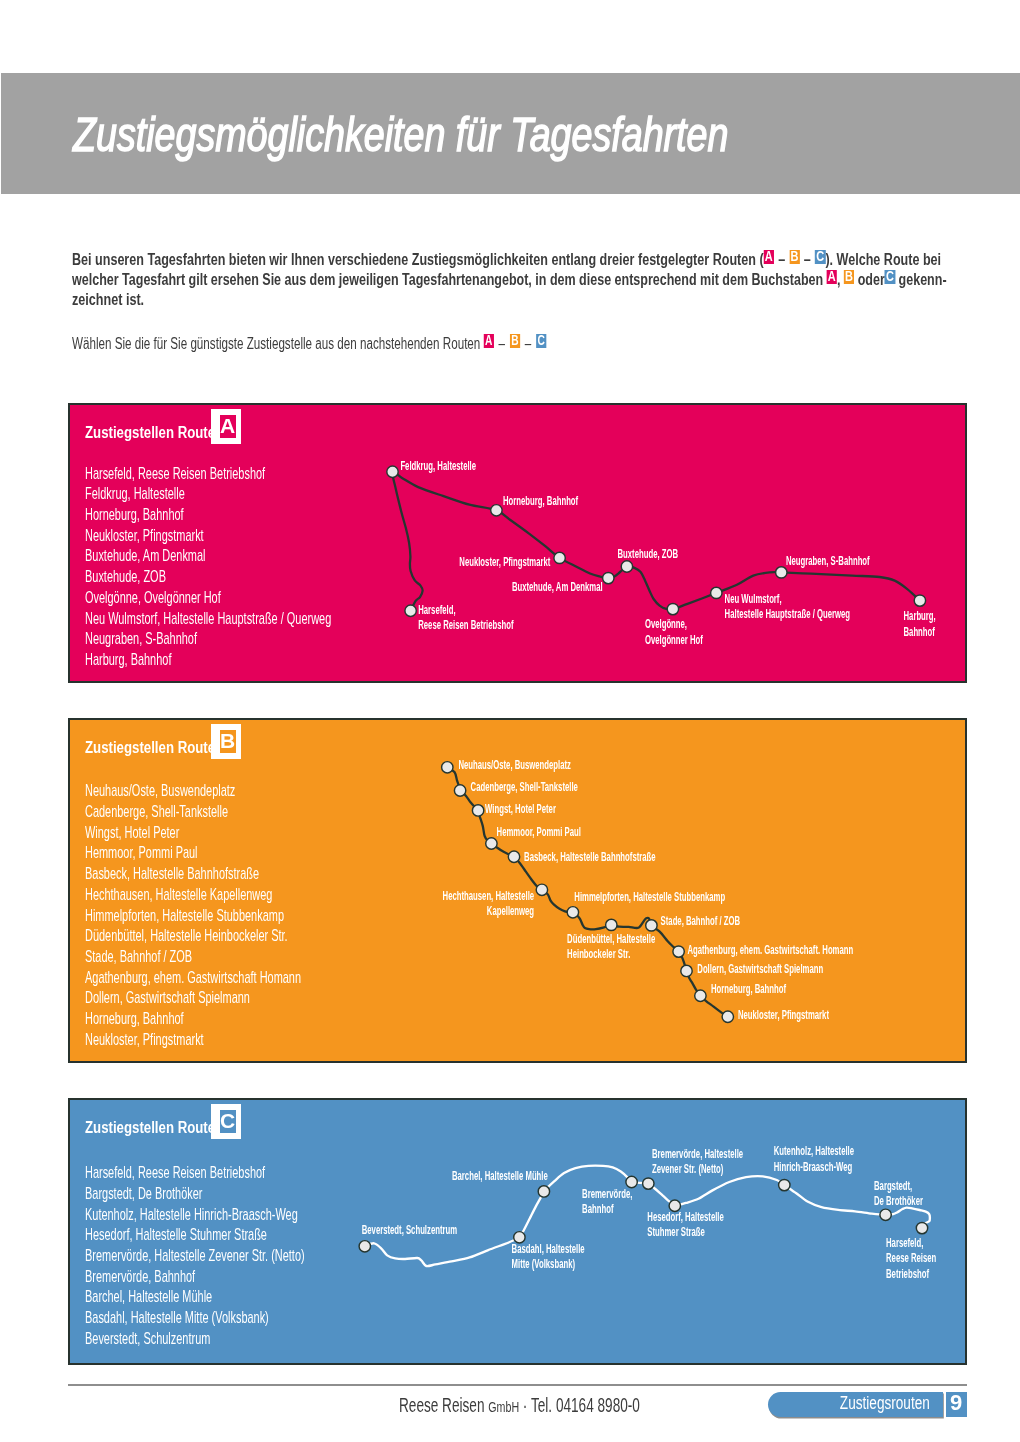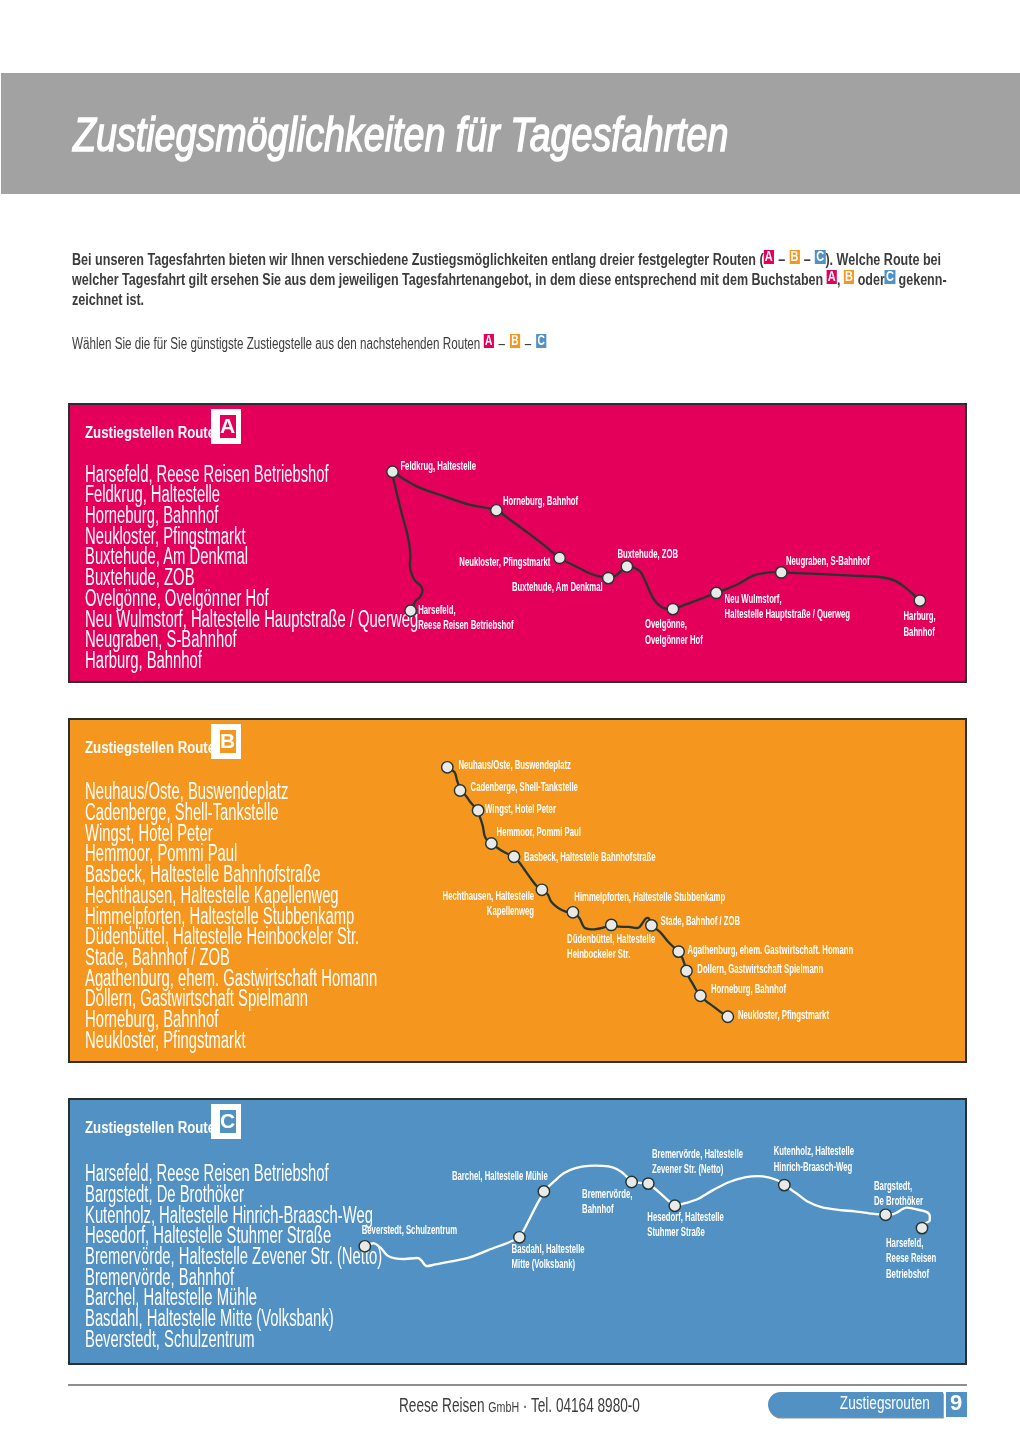--- a/index.html
+++ b/index.html
@@ -39,21 +39,21 @@
   #panelA{top:403px;height:280px;background:#e4005a;}
   #panelB{top:718px;height:345px;background:#f5961e;}
   #panelC{top:1098px;height:267px;background:#5291c4;}
 
   .ptitle{position:absolute;left:14.6px;color:#fff;font-weight:bold;font-size:16px;
           white-space:nowrap;line-height:11.7px;transform:scaleX(0.827);transform-origin:left top;}
   .pbadge{position:absolute;background:#fff;}
   .pbadge span{color:#fff;font-weight:bold;font-size:21px;
                display:block;text-align:center;position:absolute;}
 
-  .plist{position:absolute;left:14.7px;color:#fff;font-size:23px;line-height:20.7px;
+  .plist{position:absolute;left:14.7px;color:#fff;font-size:17px;line-height:20.7px;
          white-space:nowrap;}
   .plist div{transform:scaleX(0.644);transform-origin:left center;width:max-content;}
 
   .map{position:absolute;left:0;top:0;}
 
   
   .rule{position:absolute;left:68px;top:1383.9px;width:899px;height:1.9px;background:#8e8e8e;}
   .foot{position:absolute;top:1397.9px;left:399.4px;color:#3c3c3c;font-size:19.8px;
         white-space:nowrap;line-height:14.4px;transform:scaleX(0.688);transform-origin:left top;}
   .foot .sm{font-size:15.5px;}

